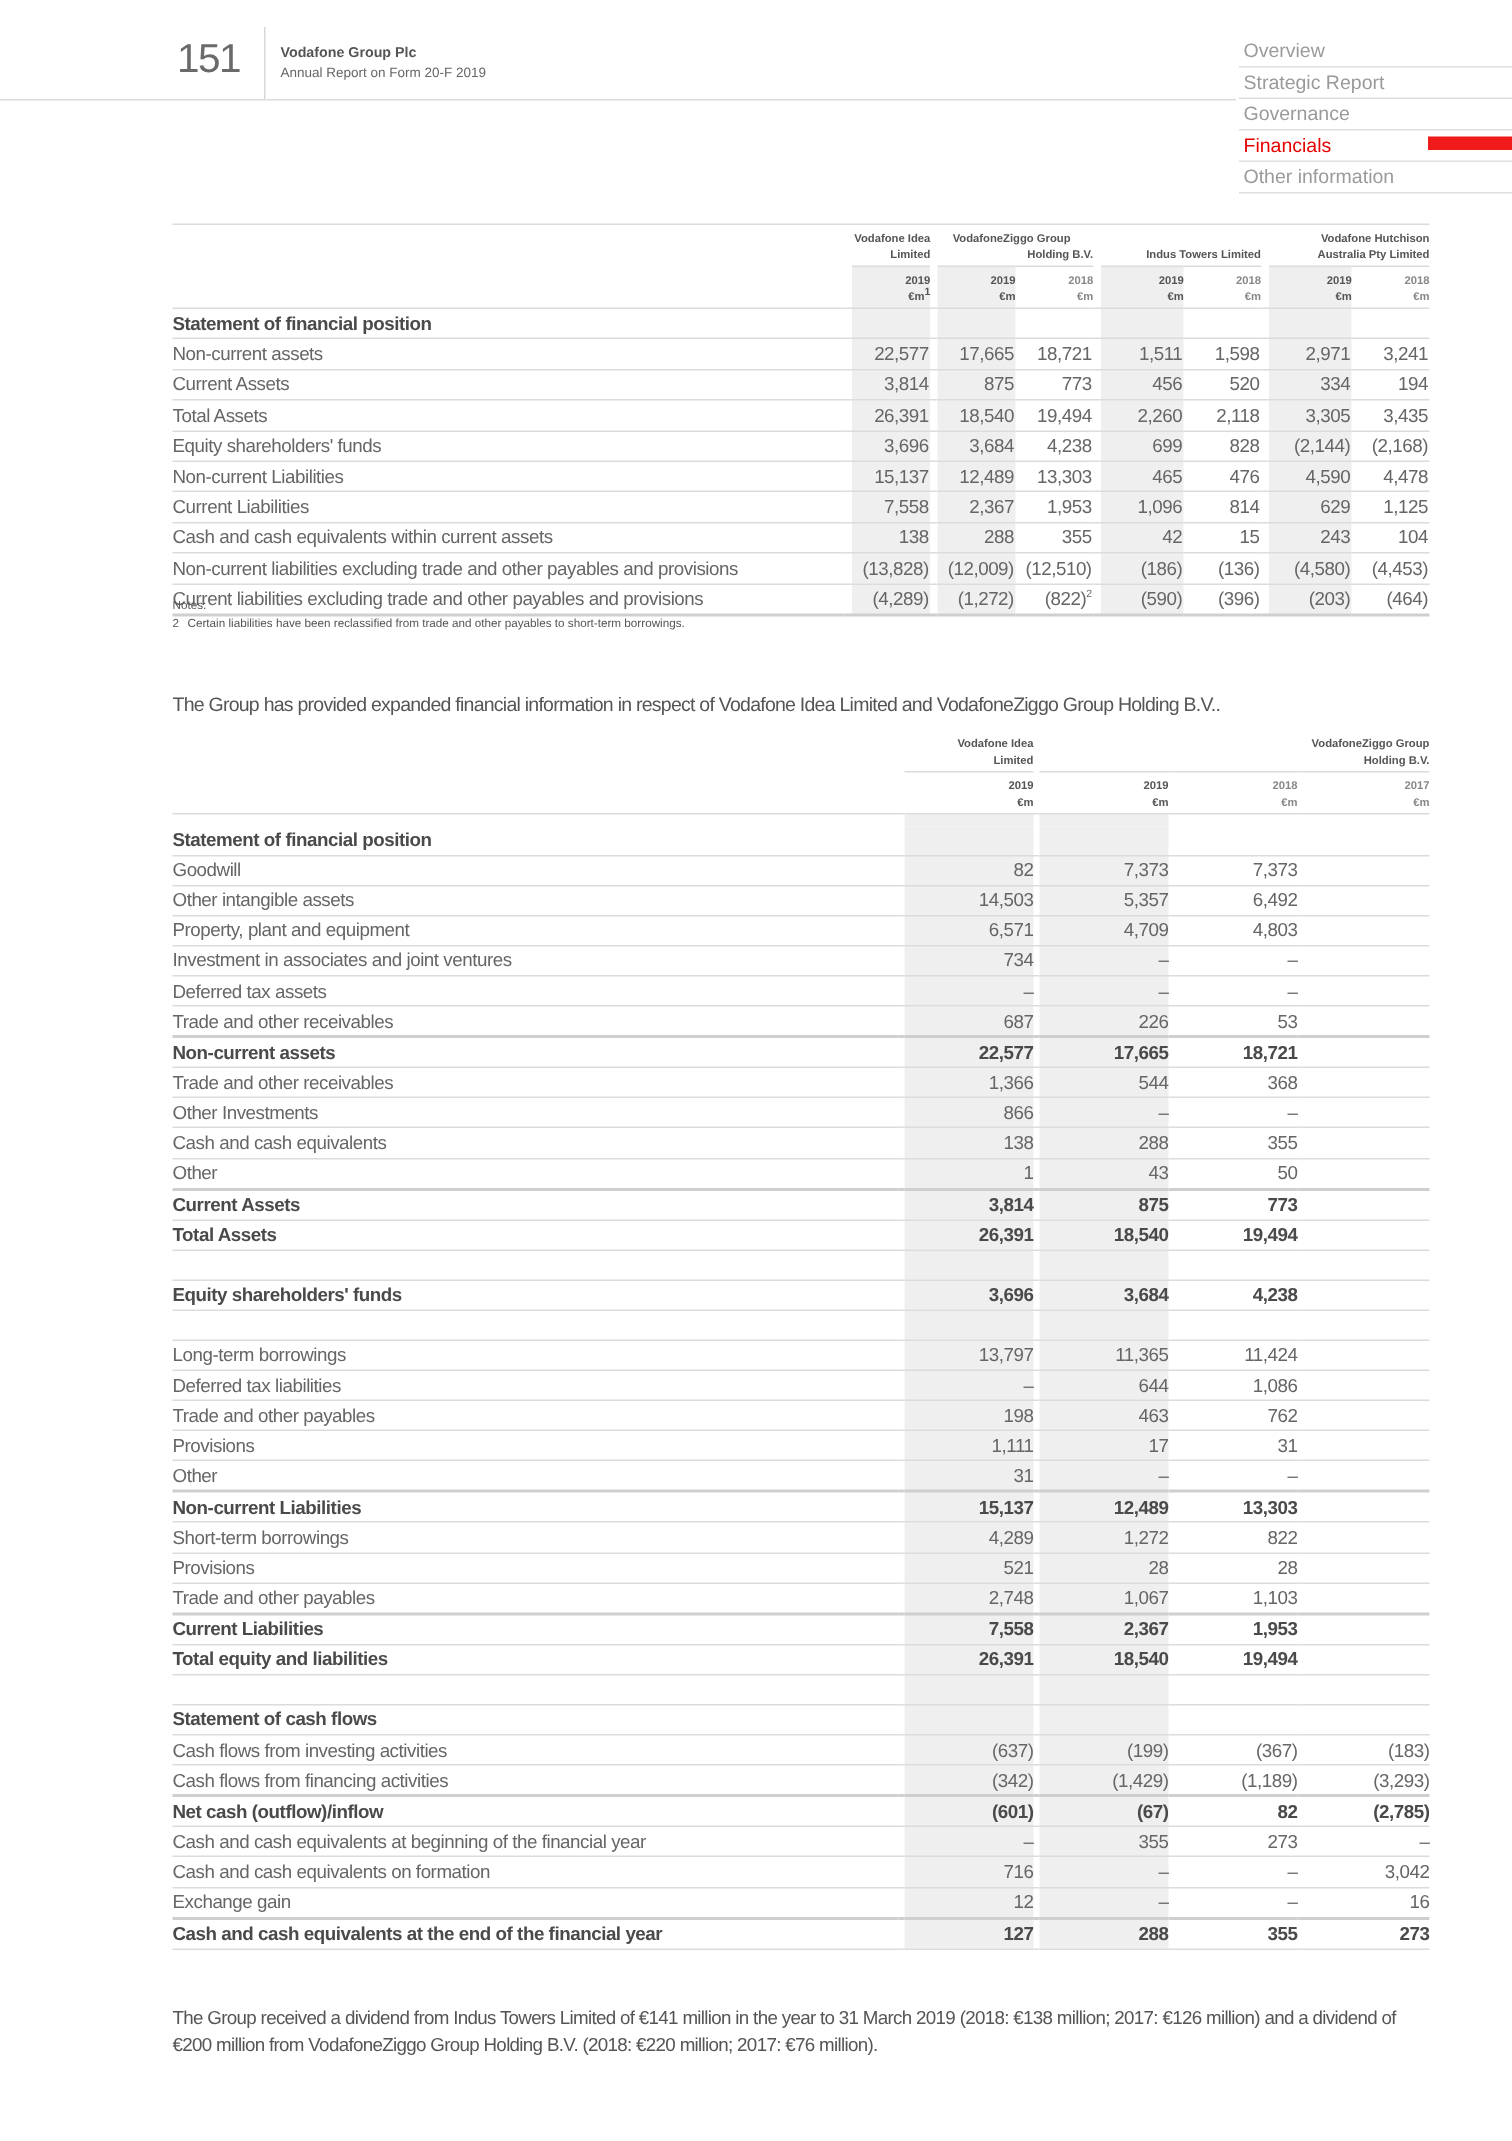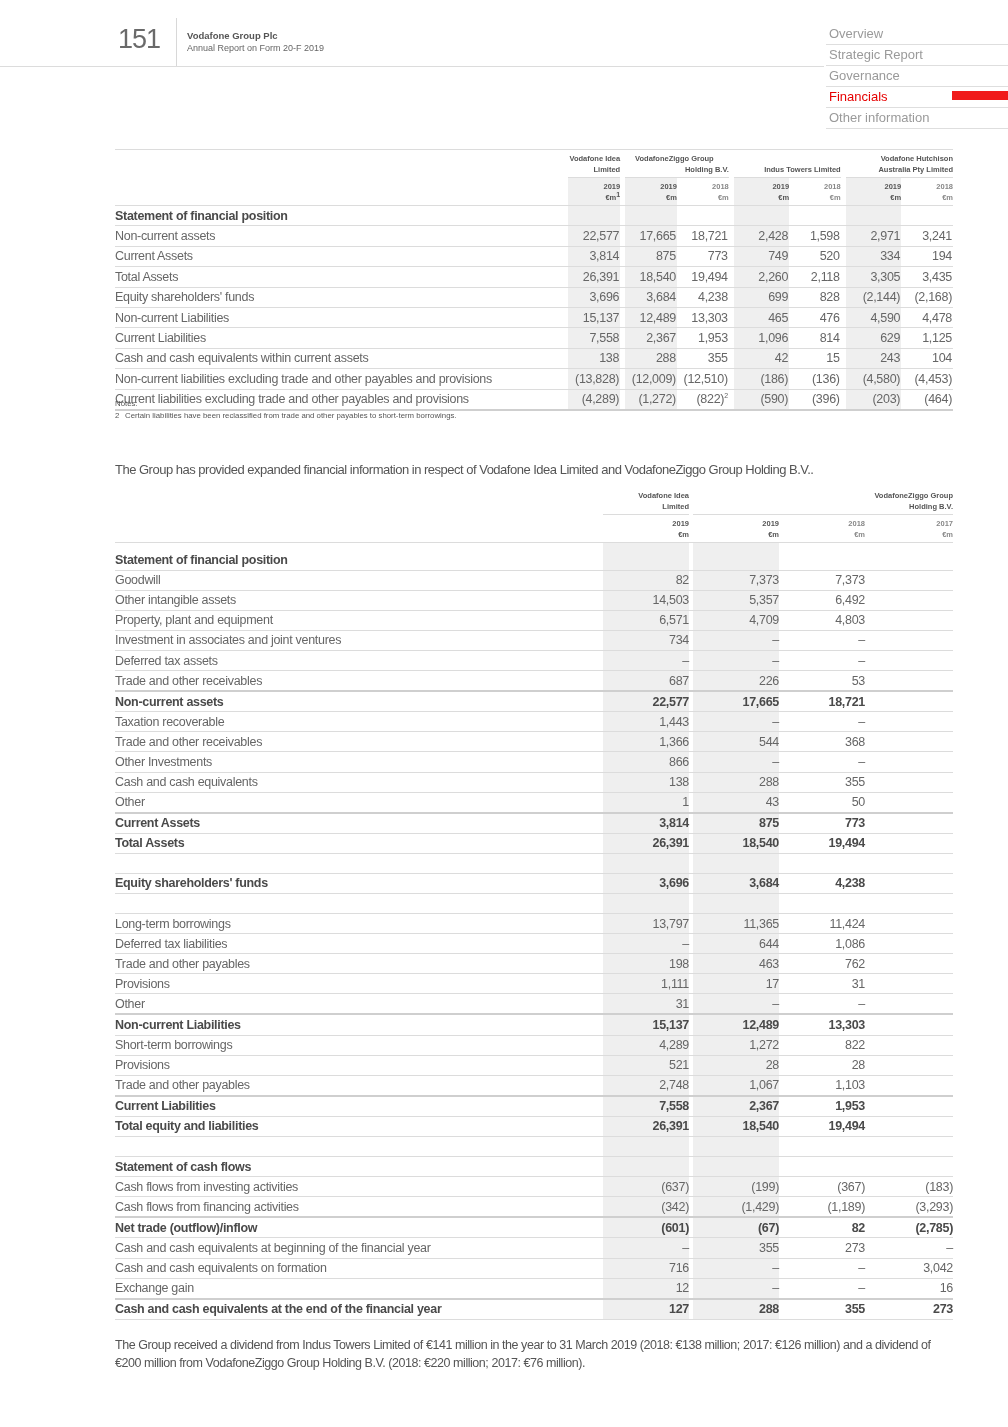--- a/index.html
+++ b/index.html
@@ -155,35 +155,35 @@
         <td></td>
       </tr>
       <tr class="row">
         <td class="lbl">Non-current assets</td>
         <td class="gap"></td>
         <td class="shade"><span>22,577</span></td>
         <td class="gap"></td>
         <td class="shade"><span>17,665</span></td>
         <td class=""><span>18,721</span></td>
         <td class="gap"></td>
-        <td class="shade"><span>2,428</span></td>
+        <td class="shade"><span>1,511</span></td>
         <td class=""><span>1,598</span></td>
         <td class="gap"></td>
         <td class="shade"><span>2,971</span></td>
         <td class=""><span>3,241</span></td>
       </tr>
       <tr class="row">
         <td class="lbl">Current Assets</td>
         <td class="gap"></td>
         <td class="shade"><span>3,814</span></td>
         <td class="gap"></td>
         <td class="shade"><span>875</span></td>
         <td class=""><span>773</span></td>
         <td class="gap"></td>
-        <td class="shade"><span>749</span></td>
+        <td class="shade"><span>456</span></td>
         <td class=""><span>520</span></td>
         <td class="gap"></td>
         <td class="shade"><span>334</span></td>
         <td class=""><span>194</span></td>
       </tr>
       <tr class="row">
         <td class="lbl">Total Assets</td>
         <td class="gap"></td>
         <td class="shade"><span>26,391</span></td>
         <td class="gap"></td>
@@ -412,29 +412,20 @@
       <tr class="row bold">
         <td class="lbl">Non-current assets</td>
         <td class="gap"></td>
         <td class="shade">22,577</td>
         <td class="gap"></td>
         <td class="shade">17,665</td>
         <td class="">18,721</td>
         <td class=""></td>
       </tr>
       <tr class="row">
-        <td class="lbl">Taxation recoverable</td>
-        <td class="gap"></td>
-        <td class="shade">1,443</td>
-        <td class="gap"></td>
-        <td class="shade">–</td>
-        <td class="">–</td>
-        <td class=""></td>
-      </tr>
-      <tr class="row">
         <td class="lbl">Trade and other receivables</td>
         <td class="gap"></td>
         <td class="shade">1,366</td>
         <td class="gap"></td>
         <td class="shade">544</td>
         <td class="">368</td>
         <td class=""></td>
       </tr>
       <tr class="row">
         <td class="lbl">Other Investments</td>
@@ -637,21 +628,21 @@
       <tr class="row">
         <td class="lbl" style="border-bottom: 2px solid rgb(207, 207, 207);">Cash flows from financing activities</td>
         <td class="gap" style="border-bottom: 2px solid rgb(207, 207, 207);"></td>
         <td class="shade" style="border-bottom: 2px solid rgb(207, 207, 207);">(342)</td>
         <td class="gap" style="border-bottom: 2px solid rgb(207, 207, 207);"></td>
         <td class="shade" style="border-bottom: 2px solid rgb(207, 207, 207);">(1,429)</td>
         <td class="" style="border-bottom: 2px solid rgb(207, 207, 207);">(1,189)</td>
         <td class="" style="border-bottom: 2px solid rgb(207, 207, 207);">(3,293)</td>
       </tr>
       <tr class="row bold">
-        <td class="lbl">Net trade (outflow)/inflow</td>
+        <td class="lbl">Net cash (outflow)/inflow</td>
         <td class="gap"></td>
         <td class="shade">(601)</td>
         <td class="gap"></td>
         <td class="shade">(67)</td>
         <td class="">82</td>
         <td class="">(2,785)</td>
       </tr>
       <tr class="row">
         <td class="lbl">Cash and cash equivalents at beginning of the financial year</td>
         <td class="gap"></td>

